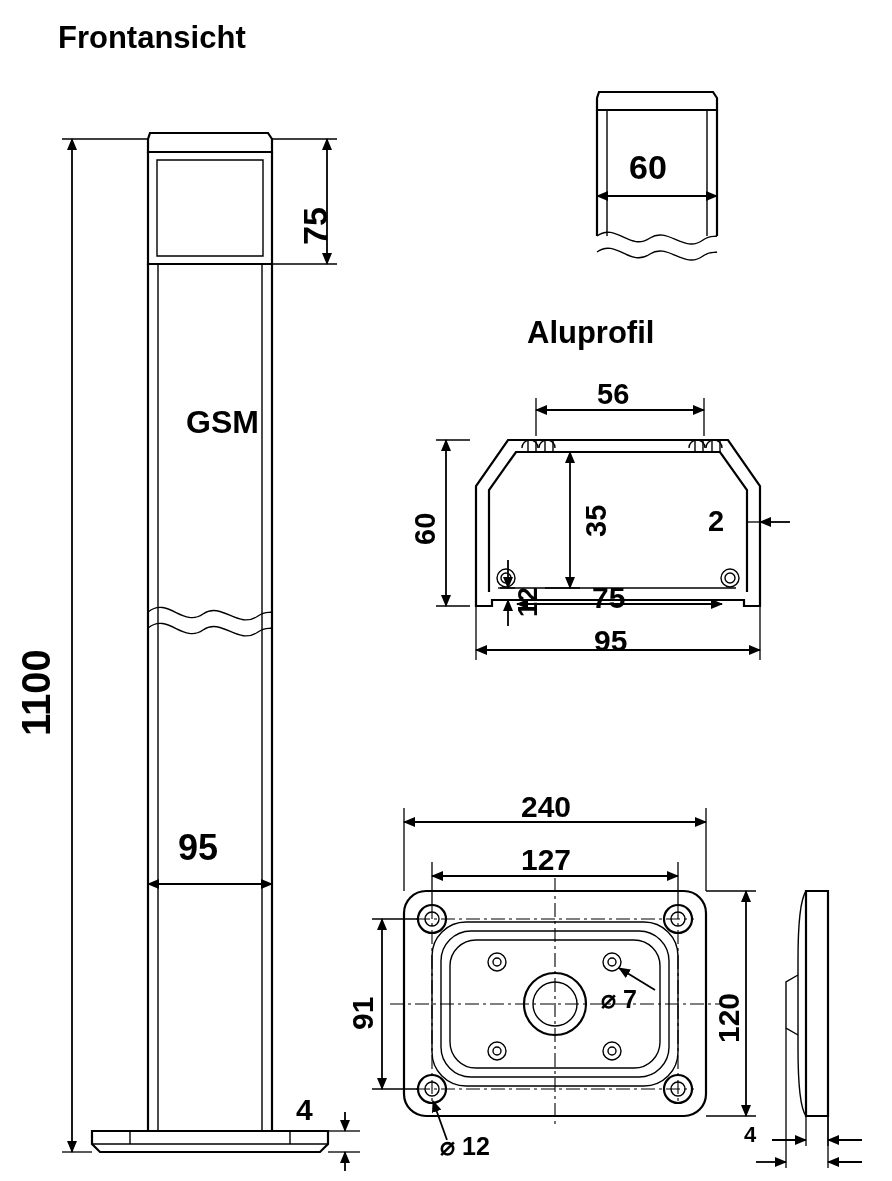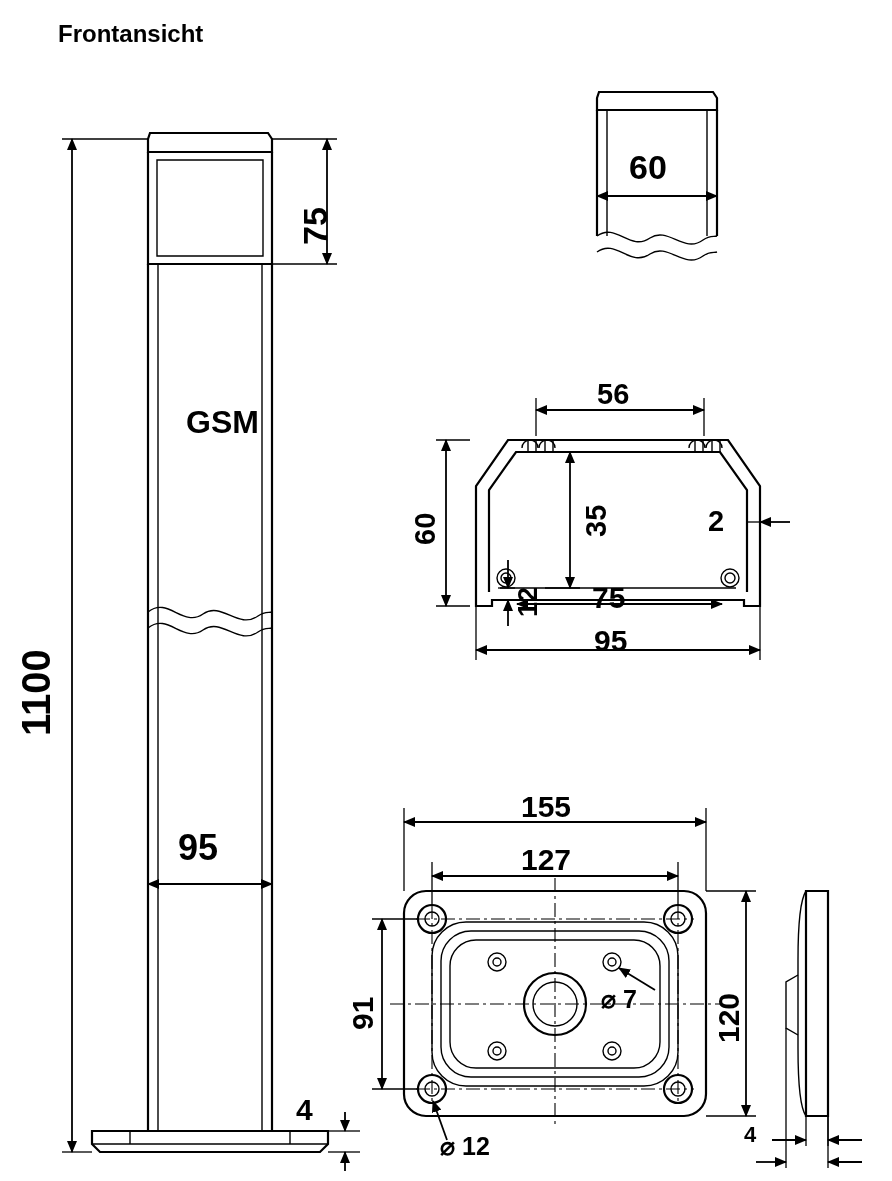--- a/index.html
+++ b/index.html
@@ -14,21 +14,21 @@
   #sheet {
     position: relative;
     width: 892px;
     height: 1181px;
     background: #ffffff;
     overflow: hidden;
   }
   .title {
     position: absolute;
     font-weight: bold;
-    font-size: 24px;
+    font-size: 31px;
     letter-spacing: 0px;
     white-space: nowrap;
     color: #000;
   }
   .dimlabel {
     position: absolute;
     font-weight: bold;
     font-size: 27px;
     white-space: nowrap;
     color: #000;
@@ -52,20 +52,21 @@
   .ln-ext { stroke: #000; fill: none; stroke-width: 1.3; }
   .ln-dim { stroke: #000; fill: none; stroke-width: 1.8; }
   .ln-center { stroke: #000; fill: none; stroke-width: 1.1; stroke-dasharray: 14 4 3 4; }
 </style>
 </head>
 <body>
 
 <div id="sheet">
 
   <div class="title" style="left:58px; top:20px;">Frontansicht</div>
+  <div class="title" style="left:527px; top:315px;">Aluprofil</div>
 
   <svg width="892" height="1181" viewBox="0 0 892 1181">
     <defs>
       <marker id="arrEnd" markerWidth="12" markerHeight="10" refX="11" refY="5" orient="auto" markerUnits="userSpaceOnUse">
         <path d="M0,0 L12,5 L0,10 z" fill="#000"></path>
       </marker>
       <marker id="arrStart" markerWidth="12" markerHeight="10" refX="1" refY="5" orient="auto" markerUnits="userSpaceOnUse">
         <path d="M12,0 L0,5 L12,10 z" fill="#000"></path>
       </marker>
       <marker id="dot" markerWidth="7" markerHeight="7" refX="3.5" refY="3.5" markerUnits="userSpaceOnUse">
@@ -259,21 +260,21 @@
   <div class="dimlabel" style="left:629px; top:148px; font-size:34px;">60</div>
 
   <div class="dimlabel" style="left:597px; top:378px; font-size:29px;">56</div>
   <div class="dimlabel vert" style="left:409px; top:545px; font-size:29px;">60</div>
   <div class="dimlabel vert" style="left:580px; top:537px; font-size:29px;">35</div>
   <div class="dimlabel" style="left:708px; top:505px; font-size:29px;">2</div>
   <div class="dimlabel vert" style="left:513px; top:617px; font-size:27px;">12</div>
   <div class="dimlabel" style="left:592px; top:581px; font-size:30px;">75</div>
   <div class="dimlabel" style="left:594px; top:624px; font-size:30px;">95</div>
 
-  <div class="dimlabel" style="left:521px; top:790px; font-size:30px;">155</div>
+  <div class="dimlabel" style="left:521px; top:790px; font-size:30px;">240</div>
   <div class="dimlabel" style="left:521px; top:843px; font-size:30px;">127</div>
   <div class="dimlabel vert" style="left:346px; top:1030px; font-size:30px;">91</div>
   <div class="dimlabel vert" style="left:712px; top:1043px; font-size:30px;">120</div>
   <div class="dimlabel" style="left:601px; top:985px; font-size:25px;">⌀ 7</div>
   <div class="dimlabel" style="left:440px; top:1132px; font-size:25px;">⌀ 12</div>
   <div class="dimlabel" style="left:744px; top:1122px; font-size:22px;">4</div>
   <div class="dimlabel" style="left:728px; top:1176px; font-size:22px;">10</div>
 
 </div>
 

